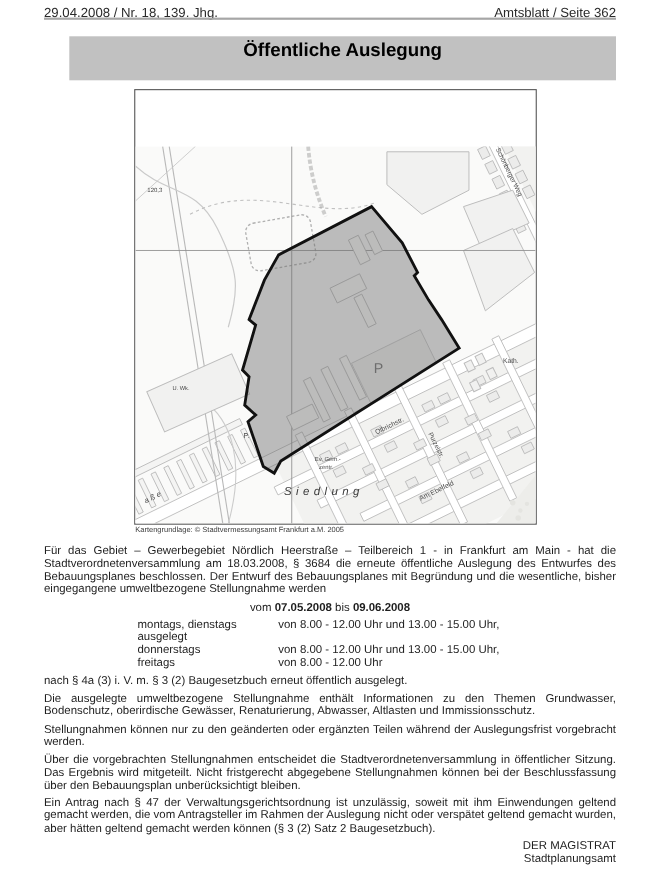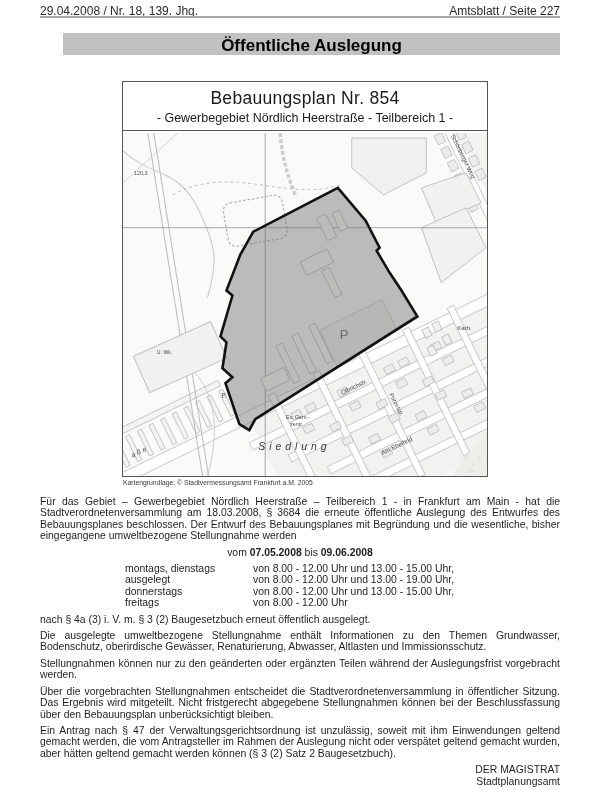--- a/index.html
+++ b/index.html
@@ -6,21 +6,21 @@
   body{
     width:600px;height:800px;overflow:hidden;position:relative;
     background:#ffffff;color:#1e1e1e;
     font-family:"Liberation Sans","DejaVu Sans",sans-serif;
   }
   .header{position:absolute;top:4px;left:40px;width:520px;font-size:12px;color:#2a2a2a;}
   .header .hl{float:left;}
   .header .hr{float:right;}
   .header-rule{position:absolute;top:16px;left:40px;width:520px;height:2px;background:#a6a6a6;}
   .banner{
-    position:absolute;top:33px;left:63px;width:497px;height:22px;
+    position:absolute;top:33px;left:63px;width:497px;height:40px;
     background:#c1c1c1;text-align:center;line-height:26px;
     font-size:17px;font-weight:bold;color:#000;
   }
   .plan-box{
     position:absolute;top:81px;left:122px;width:364px;height:394px;
     border:1px solid #555;background:#fff;
   }
   .plan-head{border-bottom:1px solid #555;text-align:center;padding:6px 0 5px 0;background:#fff;}
   .plan-title{font-size:17.5px;color:#1b1b1b;letter-spacing:0.3px;}
   .plan-subtitle{font-size:12.5px;color:#1b1b1b;margin-top:2px;}
@@ -36,33 +36,29 @@
   .sched-days{width:128px;}
   .sched-times{flex:1;}
   .signature{text-align:right;margin-top:2px;line-height:11.6px;}
   .svgtext{fill:#4a4a4a;font-family:"Liberation Sans","DejaVu Sans",sans-serif;}
 </style>
 </head>
 <body>
 
 <div class="header">
   <span class="hl">29.04.2008 / Nr. 18, 139. Jhg.</span>
-  <span class="hr">Amtsblatt / Seite 227</span>
+  <span class="hr">Amtsblatt / Seite 362</span>
 </div>
 <div class="header-rule"></div>
 
 <div class="banner">
   <span>Öffentliche Auslegung</span>
 </div>
 
 <div class="plan-box">
-  <div class="plan-head">
-    <div class="plan-title">Bebauungsplan Nr. 854</div>
-    <div class="plan-subtitle">- Gewerbegebiet Nördlich Heerstraße - Teilbereich 1 -</div>
-  </div>
   <div class="map-wrap">
     <svg viewBox="0 0 366 344" preserveAspectRatio="none">
       <rect x="0" y="0" width="366" height="344" fill="#fafaf9"></rect>
 
       <g transform="rotate(-26 0 347)" stroke-width="0.8" font-family="Liberation Sans, DejaVu Sans, sans-serif">
         <rect x="140" y="350" width="390" height="135" fill="#f2f2f0" stroke="none"></rect>
         <rect x="455" y="160" width="70" height="195" fill="#f2f2f0" stroke="none"></rect>
 
         <g fill="#ffffff" stroke="#c0c0c0">
           <rect x="-30" y="341" width="480" height="11"></rect>
@@ -210,21 +206,20 @@
     <span>bis</span>
     <b>09.06.2008</b>
   </div>
   <div class="schedule">
     <div class="sched-row">
       <span class="sched-days">montags, dienstags</span>
       <span class="sched-times">von 8.00 - 12.00 Uhr und 13.00 - 15.00 Uhr,</span>
     </div>
     <div class="sched-row">
       <span class="sched-days">ausgelegt</span>
-      <span class="sched-times">von 8.00 - 12.00 Uhr und 13.00 - 19.00 Uhr,</span>
     </div>
     <div class="sched-row">
       <span class="sched-days">donnerstags</span>
       <span class="sched-times">von 8.00 - 12.00 Uhr und 13.00 - 15.00 Uhr,</span>
     </div>
     <div class="sched-row">
       <span class="sched-days">freitags</span>
       <span class="sched-times">von 8.00 - 12.00 Uhr</span>
     </div>
   </div>

